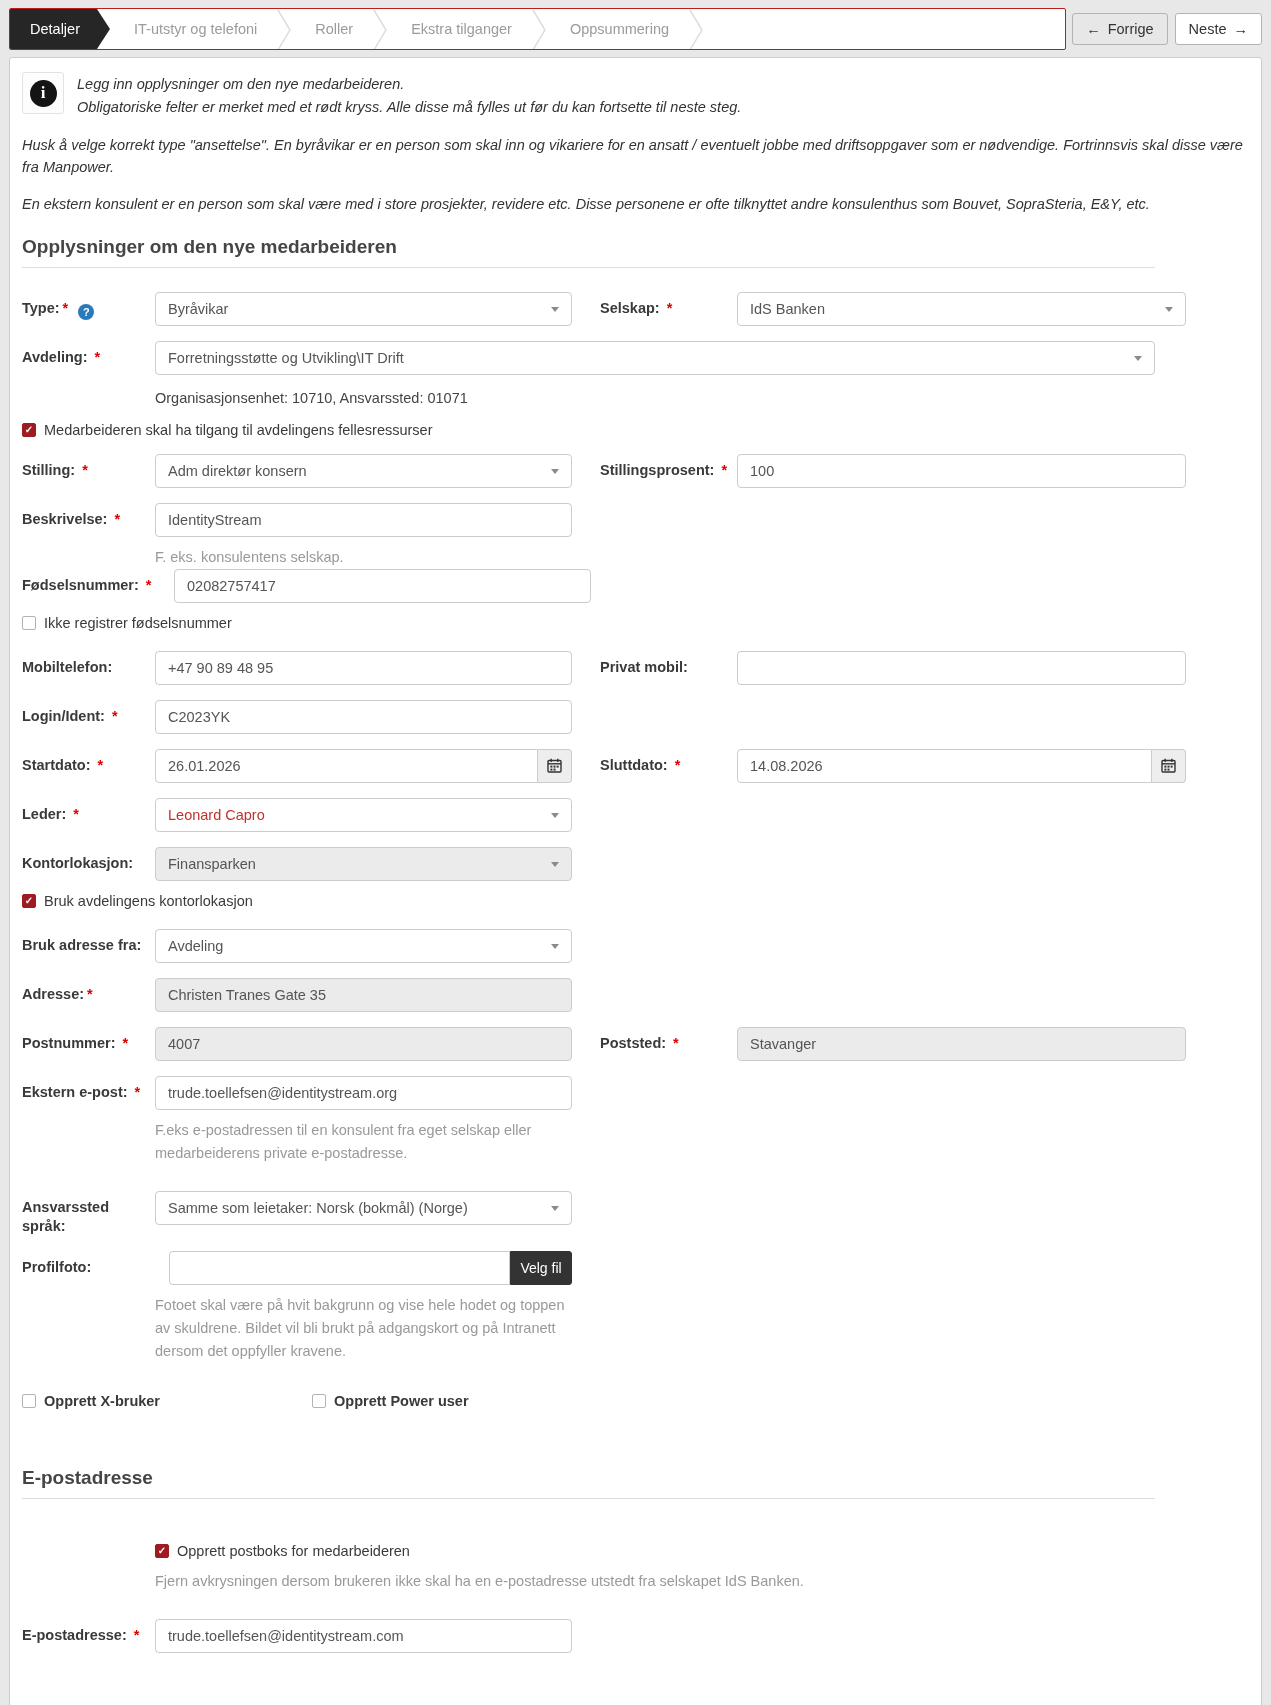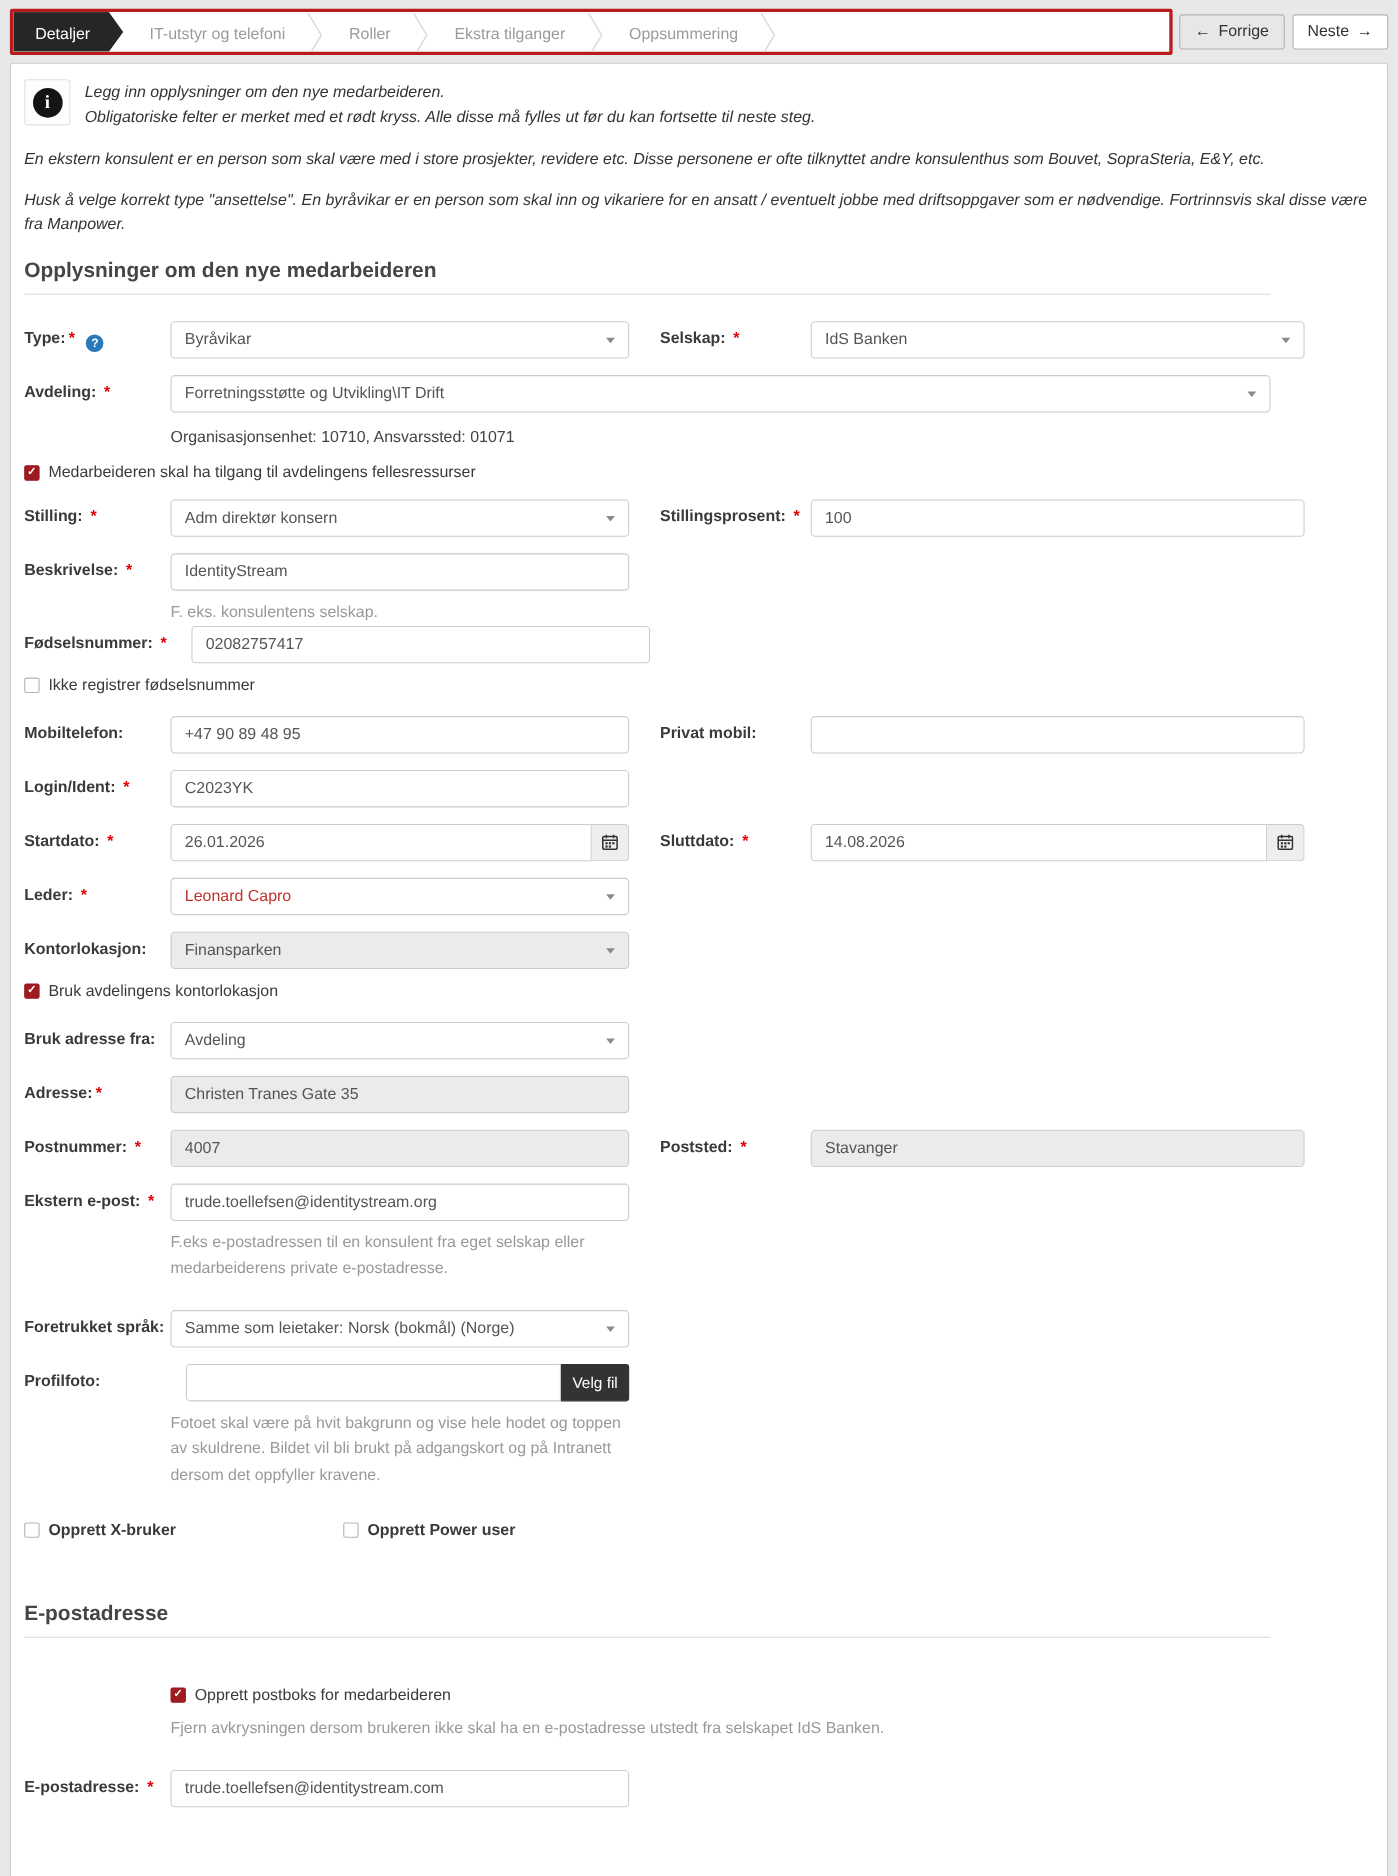--- a/index.html
+++ b/index.html
@@ -10,21 +10,21 @@
     font-size:14.5px;
     color:#333;
     width:1271px;
   }
   .page { width:1271px; }
 
   
   .topbar { display:flex; align-items:center; margin:8px 9px 7px 9px; }
   .stepper {
     display:flex; align-items:stretch; background:#fff;
-    border:3px solid #b91c1c; border-radius:2px; height:42px; width:1057px; overflow:hidden;
+    border:1px solid #b91c1c; border-radius:2px; height:42px; width:1057px; overflow:hidden;
   }
   .step-active {
     background:#262626; color:#fff; line-height:40px; padding:0 30px 0 20px;
     clip-path:polygon(0 0, calc(100% - 13px) 0, 100% 50%, calc(100% - 13px) 100%, 0 100%);
     cursor:pointer; flex:none;
   }
   .step { line-height:40px; color:#9b9b9b; padding:0 20px 0 24px; cursor:pointer; flex:none; }
   .sep { flex:none; width:14px; height:42px; }
   .sep svg { display:block; }
   .topbar-right { margin-left:auto; display:flex; gap:7px; }
@@ -172,22 +172,22 @@
       <div class="info-badge">
         <div class="info-circle">i</div>
       </div>
       <div class="info-text">
         <div>Legg inn opplysninger om den nye medarbeideren.</div>
         <div>Obligatoriske felter er merket med et rødt kryss. Alle disse må fylles ut før du kan fortsette til neste steg.</div>
       </div>
     </div>
 
     <div class="intro">
+      <p>Husk å velge korrekt type "ansettelse". En byråvikar er en person som skal inn og vikariere for en ansatt / eventuelt jobbe med driftsoppgaver som er nødvendige. Fortrinnsvis skal disse være fra Manpower.</p>
       <p>En ekstern konsulent er en person som skal være med i store prosjekter, revidere etc. Disse personene er ofte tilknyttet andre konsulenthus som Bouvet, SopraSteria, E&amp;Y, etc.</p>
-      <p>Husk å velge korrekt type "ansettelse". En byråvikar er en person som skal inn og vikariere for en ansatt / eventuelt jobbe med driftsoppgaver som er nødvendige. Fortrinnsvis skal disse være fra Manpower.</p>
     </div>
 
     <h2 class="section">Opplysninger om den nye medarbeideren</h2>
 
     <div class="form">
 
       <div class="row">
         <div class="lbl">
           <span>Type:</span><span class="req">*</span>
           <span class="help-ic">?</span>
@@ -415,21 +415,21 @@
           <span>Ekstern e-post:</span><span class="req"> *</span>
         </div>
         <div class="fl">
           <input class="ctrl" value="trude.toellefsen@identitystream.org" style="">
           <div class="helper">F.eks e-postadressen til en konsulent fra eget selskap eller medarbeiderens private e-postadresse.</div>
         </div>
       </div>
 
       <div class="row" style="margin-top:26px;">
         <div class="lbl">
-          <span>Foretrukket språk:</span>
+          <span>Ansvarssted språk:</span>
         </div>
         <div class="fl">
           <div class="ctrl select">
             <span>Samme som leietaker: Norsk (bokmål) (Norge)</span>
             <span class="caret"></span>
           </div>
         </div>
       </div>
 
       <div class="row" style="margin-bottom:0;">

